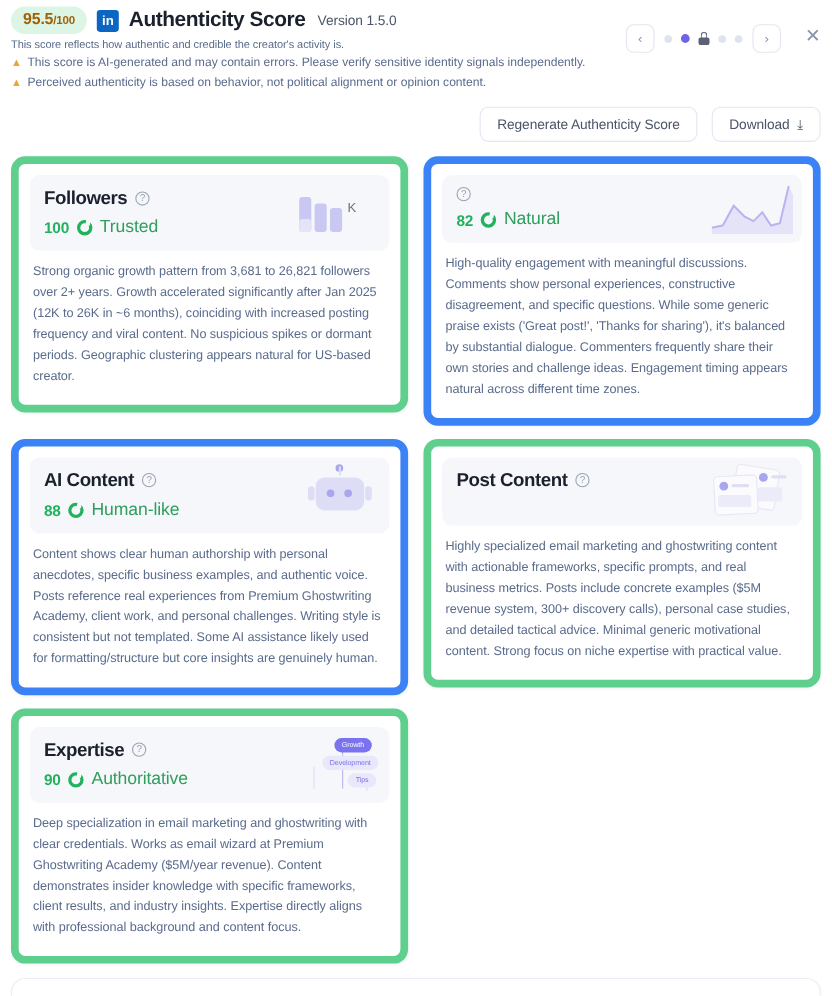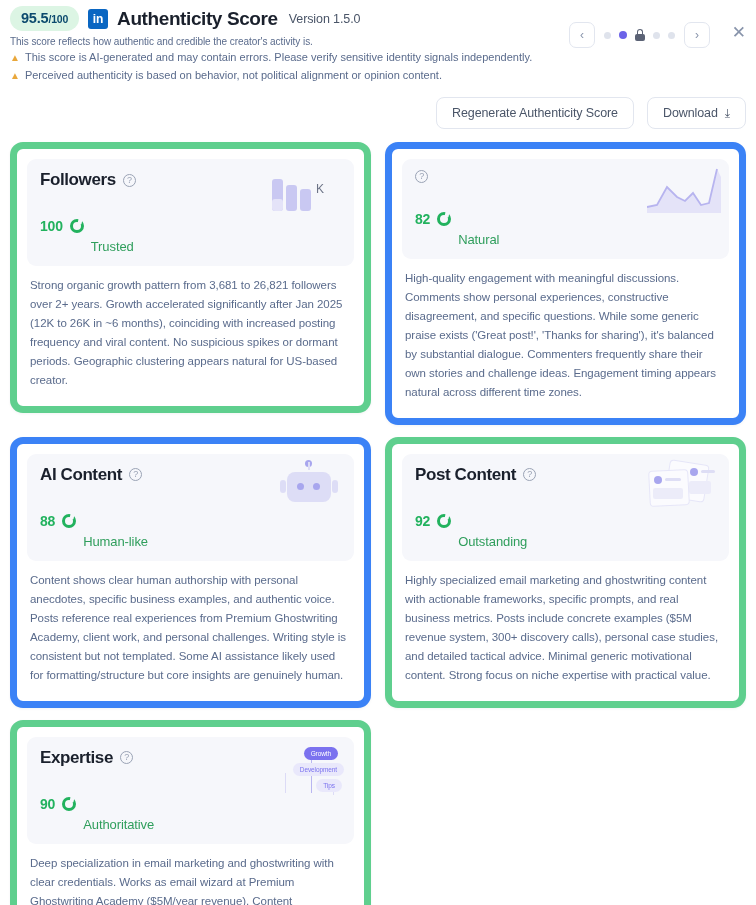--- a/index.html
+++ b/index.html
@@ -9,21 +9,21 @@
     font-family: "Liberation Sans", sans-serif;
     color: #2d3748;
     overflow: hidden;
   }
   .page { position: relative; width: 756px; height: 905px; }
 
   
   .header { position: relative; padding: 6px 10px 0 10px; }
   .title-row { display: flex; align-items: center; gap: 9px; }
   .score-badge {
-    background: #dcf5e4; color: #0c4a6e;
+    background: #dcf5e4; color: #a16207;
     border-radius: 14px; padding: 4px 11px 5px 11px;
     font-size: 14.5px; font-weight: 700; letter-spacing: -.2px;
     white-space: nowrap;
   }
   .score-badge .denom { font-size: 10.5px; font-weight: 700; }
   .li-icon {
     width: 20px; height: 20px; border-radius: 3px; background: #0a66c2;
     display: inline-flex; align-items: center; justify-content: center;
     color: #fff; font-weight: 700; font-size: 12px; line-height: 1;
     font-family: "Liberation Sans", sans-serif;
@@ -83,21 +83,21 @@
   .score-row { display: flex; align-items: center; gap: 7px; margin-top: 8px; text-align: right; }
   .score-num { font-size: 14px; font-weight: 700; color: #22b25e; letter-spacing: -.2px; }
   .ring {
     width: 14px; height: 14px; border-radius: 50%;
     border: 3px solid #22b25e; position: relative;
   }
   .ring::after {
     content: ""; position: absolute; top: -3px; right: -1px;
     width: 4px; height: 5px; background: #f6f7fb; transform: rotate(12deg);
   }
-  .score-label { font-size: 13px; color: #2f9e5c; letter-spacing: -.1px; margin-top: 41px; }
+  .score-label { font-size: 16px; color: #2f9e5c; letter-spacing: -.1px; }
   .card-body { padding: 0 13px 16px 13px; font-size: 11.5px; line-height: 1.65;
                color: #5a6b8c; letter-spacing: -.05px; }
 
   
   .illus { position: absolute; right: 12px; top: 8px; width: 70px; height: 48px; }
   .bars { display: flex; align-items: flex-end; gap: 3px; height: 44px; }
   .bars i { display: block; width: 11px; background: #c9c8f2; border-radius: 3px; }
   .bars .b1 { height: 32px; }
   .bars .b2 { height: 26px; }
   .bars .b3 { height: 22px; }
@@ -278,25 +278,20 @@
         </div>
       </div>
       <div class="card-body">Content shows clear human authorship with personal anecdotes, specific business examples, and authentic voice. Posts reference real experiences from Premium Ghostwriting Academy, client work, and personal challenges. Writing style is consistent but not templated. Some AI assistance likely used for formatting/structure but core insights are genuinely human.</div>
     </div>
 
     <div class="card hl">
       <div class="card-head">
         <div class="card-title">
           <span>Post Content</span>
           <span class="help">?</span>
-        </div>
-        <div class="score-row">
-          <span class="score-num">92</span>
-          <span class="ring"></span>
-          <span class="score-label">Outstanding</span>
         </div>
         <div class="illus">
           <div class="posts">
             <span class="p p1"></span>
             <span class="av" style="left:43px;top:6px"></span>
             <span class="ln" style="left:54px;top:8px;width:14px"></span>
             <span class="thumb" style="left:42px;top:19px;width:22px;height:13px"></span>
             <span class="p p2"></span>
             <span class="av" style="left:7px;top:14px"></span>
             <span class="ln" style="left:18px;top:16px;width:16px"></span>

